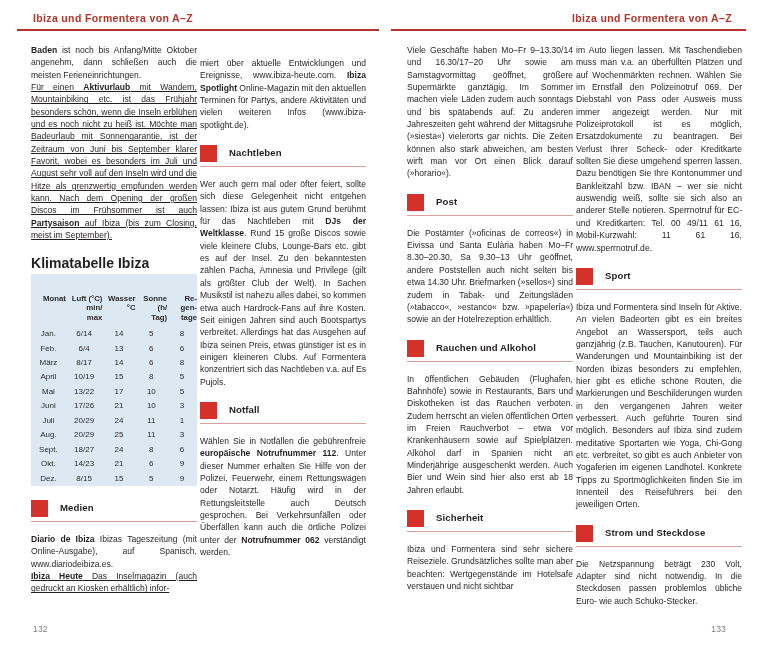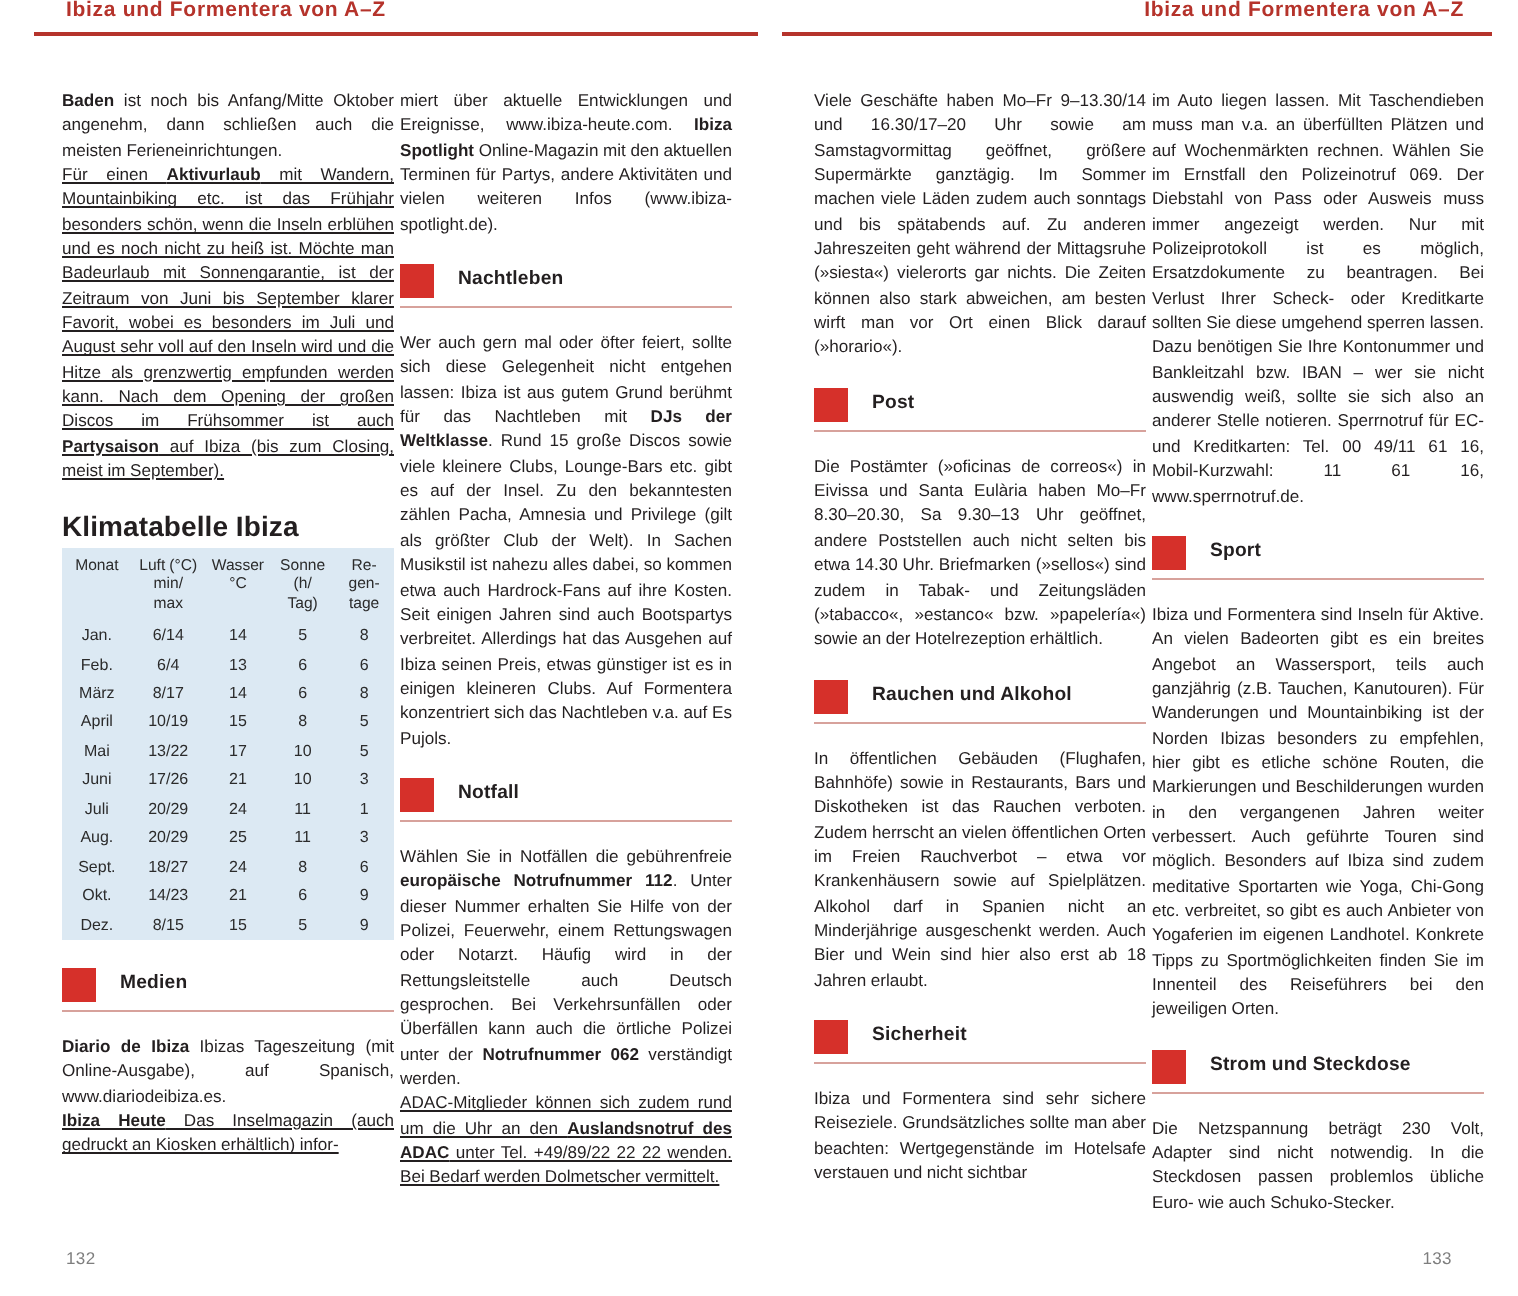--- a/index.html
+++ b/index.html
@@ -13,21 +13,21 @@
     font-family: "Liberation Sans", sans-serif;
     color: #231f20;
     position: relative;
     overflow: hidden;
   }
 
   
   .page-head {
     position: absolute;
     top: 0;
-    height: 18px;
+    height: 31px;
     font-size: 10.5px;
     font-weight: bold;
     letter-spacing: 0.35px;
     color: #b5332b;
   }
   .page-head .rule {
     position: absolute;
     left: 0;
     right: 0;
     bottom: 0;
@@ -61,21 +61,21 @@
     top: 44px;
     width: 166px;
     font-size: 8.55px;
     line-height: 12.35px;
     text-align: justify;
     -webkit-hyphens: none;
     hyphens: none;
     word-spacing: -0.1px;
   }
   #col1 { left: 31px; }
-  #col2 { left: 200px; }
+  #col2 { left: 200px; margin-top: 13px; }
   #col3 { left: 407px; }
   #col4 { left: 576px; }
 
   .col p {
     margin: 0;
   }
   .col p.run-on { text-indent: 0; text-decoration: underline; }
   .lead { font-weight: bold; }
 
   
@@ -133,24 +133,25 @@
   table.climate td {
     background: #dce9f3;
     text-align: center;
     vertical-align: middle;
     padding: 2.4px 0 2.5px 0;
     border: 0;
     line-height: 9.6px;
     color: #2b2b2b;
   }
   table.climate th {
-    font-weight: normal;
+    font-weight: bold;
     vertical-align: top;
-    padding-top: 4px;
+    padding-top: 20px;
     padding-bottom: 4px;
+    text-align: right;
   }
   table.climate tr.hdr th { font-size: 7.8px; }
   table.climate td.month { font-size: 8px; }
   table.climate col.c0 { width: 21%; }
   table.climate col.c1 { width: 22%; }
   table.climate col.c2 { width: 20%; }
   table.climate col.c3 { width: 19%; }
   table.climate col.c4 { width: 18%; }
 
   
@@ -297,21 +298,20 @@
   <p>Wer auch gern mal oder öfter feiert, sollte sich diese Gelegenheit nicht entgehen lassen: Ibiza ist aus gutem Grund berühmt für das Nachtleben mit <span class="nb">DJs der Weltklasse</span>. Rund 15 große Discos sowie viele kleinere Clubs, Lounge-Bars etc. gibt es auf der Insel. Zu den bekanntesten zählen Pacha, Amnesia und Privilege (gilt als größter Club der Welt). In Sachen Musikstil ist nahezu alles dabei, so kommen etwa auch Hardrock-Fans auf ihre Kosten. Seit einigen Jahren sind auch Bootspartys verbreitet. Allerdings hat das Ausgehen auf Ibiza seinen Preis, etwas günstiger ist es in einigen kleineren Clubs. Auf Formentera konzentriert sich das Nachtleben v.a. auf Es Pujols.</p>
 
   <div class="sec">
     <div class="marker"></div>
     <div class="sec-title">Notfall</div>
     <div class="sec-rule"></div>
   </div>
 
   <p>Wählen Sie in Notfällen die gebührenfreie <span class="nb">europäische Notrufnummer 112</span>. Unter dieser Nummer erhalten Sie Hilfe von der Polizei, Feuerwehr, einem Rettungswagen oder Notarzt. Häufig wird in der Rettungsleitstelle auch Deutsch gesprochen. Bei Verkehrsunfällen oder Überfällen kann auch die örtliche Polizei unter der <span class="nb">Notrufnummer 062</span> verständigt werden.</p>
 
-  <p class="run-on">ADAC-Mitglieder können sich zudem rund um die Uhr an den <span class="nb">Auslandsnotruf des ADAC</span> unter Tel. +49/89/22 22 22 wenden. Bei Bedarf werden Dolmetscher vermittelt.</p>
 </div>
 
 <div class="col" id="col3">
 
 
   <p>Viele Geschäfte haben Mo–Fr 9–13.30/14 und 16.30/17–20 Uhr sowie am Samstagvormittag geöffnet, größere Supermärkte ganztägig. Im Sommer machen viele Läden zudem auch sonntags und bis spätabends auf. Zu anderen Jahreszeiten geht während der Mittagsruhe (»siesta«) vielerorts gar nichts. Die Zeiten können also stark abweichen, am besten wirft man vor Ort einen Blick darauf (»horario«).</p>
 
   <div class="sec">
     <div class="marker"></div>
     <div class="sec-title">Post</div>

